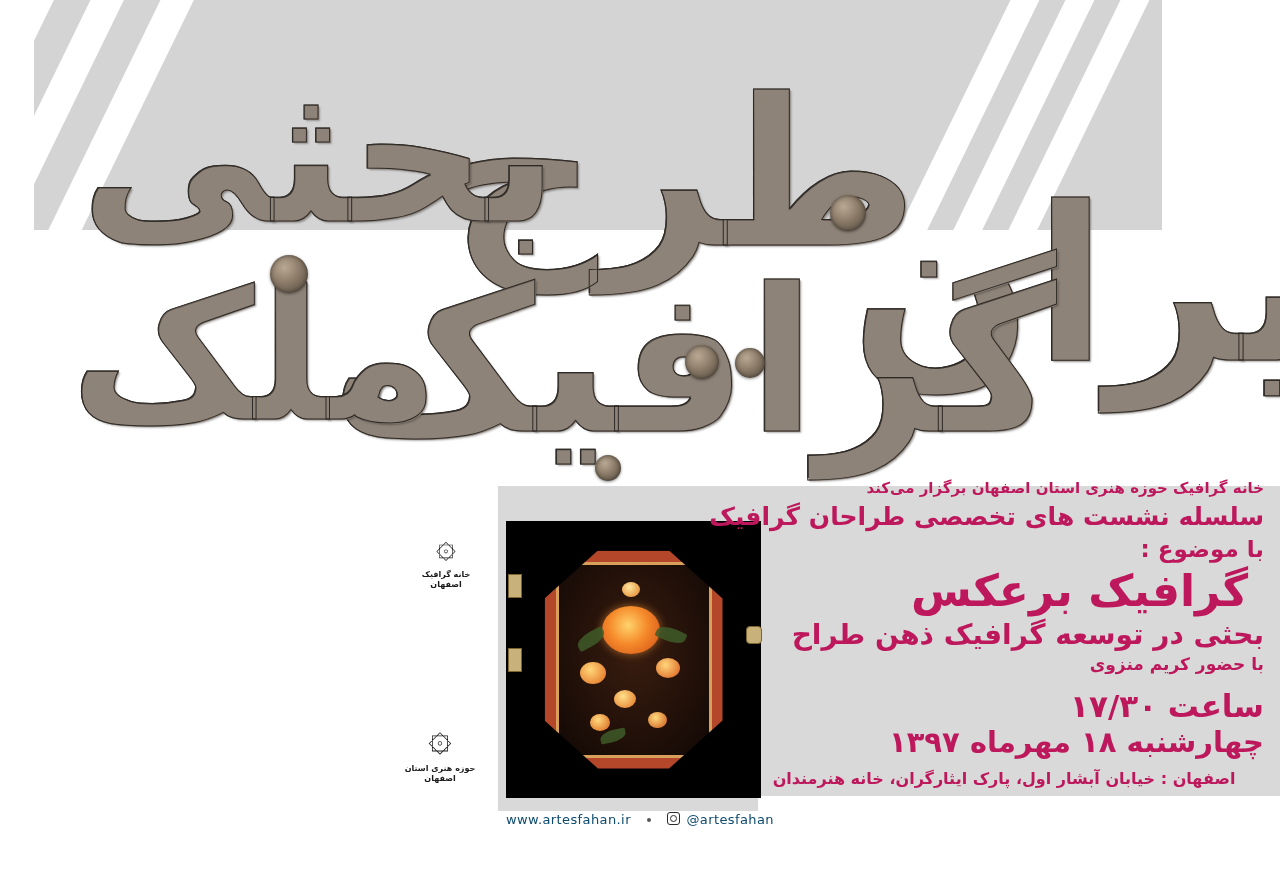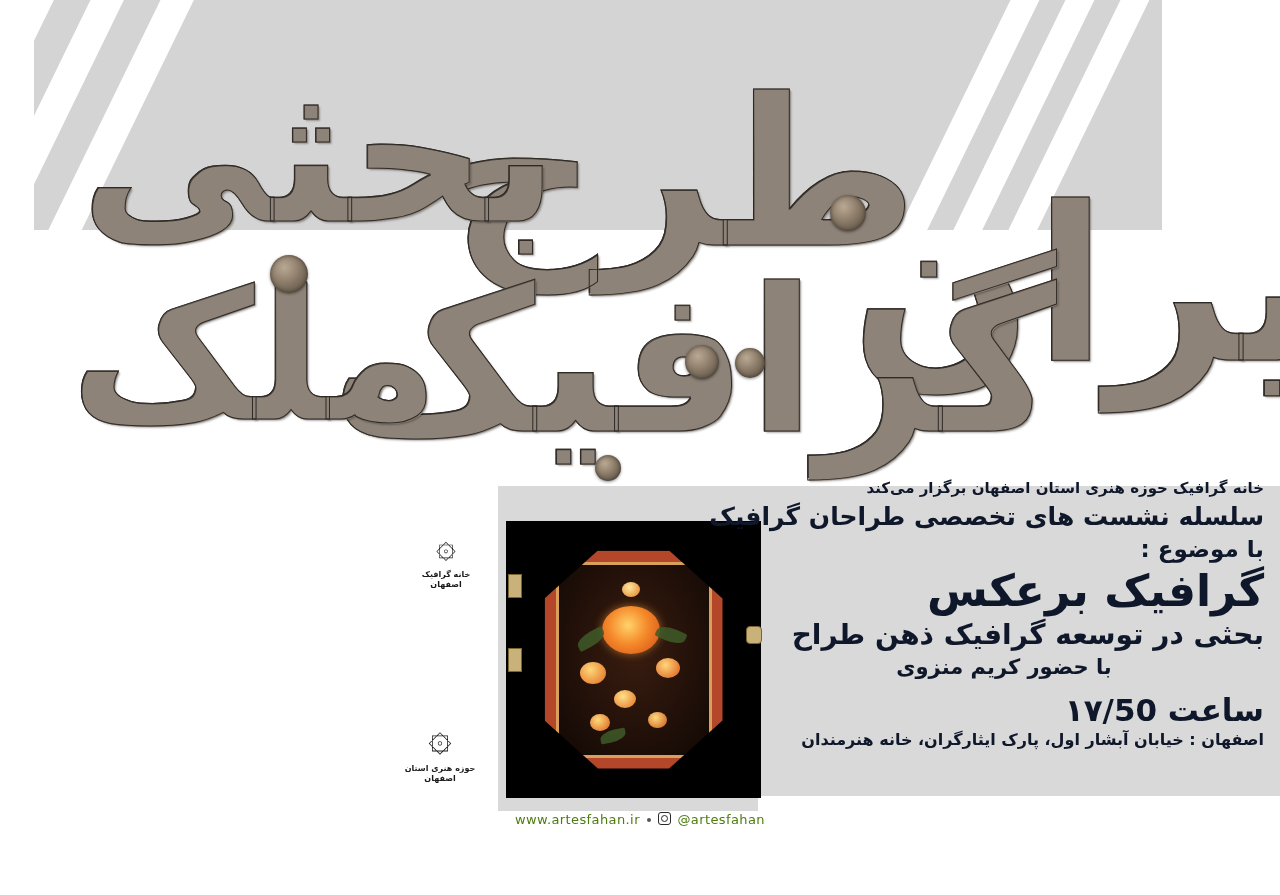--- a/index.html
+++ b/index.html
@@ -208,36 +208,36 @@
   .c-right { right: -2px; top: 104px; width: 14px; height: 16px; border-radius: 4px; }
 
   
   .text-block {
     position: absolute;
     right: 16px;
     top: 480px;
     width: 520px;
     text-align: right;
     direction: rtl;
-    color: #0f172a;
+    color: #be185d;
   }
   .line {
     display: block;
     line-height: 1.15;
     white-space: nowrap;
   }
   .l-organizer { font-size: 15px; font-weight: bold; margin-bottom: 6px; }
   .l-series    { font-size: 25px; font-weight: bold; margin-bottom: 4px; }
   .l-subject   { font-size: 23px; font-weight: bold; margin-bottom: 2px; }
-  .l-title     { font-size: 44px; font-weight: bold; letter-spacing: -1px; margin: 4px 0 2px; }
+  .l-title     { font-size: 44px; font-weight: bold; letter-spacing: -1px; margin: 4px 16px 2px; }
   .l-sub       { font-size: 28px; font-weight: bold; margin-bottom: 4px; }
-  .l-guest     { font-size: 21px; font-weight: bold; margin-bottom: 14px; text-align: center; }
+  .l-guest     { font-size: 17px; font-weight: bold; margin-bottom: 14px; }
   .l-time      { font-size: 31px; font-weight: bold; margin-bottom: 2px; }
   .l-date      { font-size: 29px; font-weight: bold; margin-bottom: 10px; }
-  .l-address   { font-size: 16px; font-weight: bold; }
+  .l-address   { font-size: 16px; font-weight: bold; text-align: center; }
 
   
   .logo {
     position: absolute;
     text-align: center;
     color: #1a1a1a;
   }
   .logo-top { left: 408px; top: 528px; width: 76px; }
   .logo-bottom { left: 390px; top: 716px; width: 100px; }
   .logo-mark {
@@ -256,24 +256,24 @@
 
   
   .footer {
     position: absolute;
     left: 505px;
     top: 812px;
     width: 270px;
     display: flex;
     align-items: center;
     justify-content: center;
-    gap: 7px;
+    gap: 16px;
     direction: ltr;
     font-size: 13px;
-    color: #4d7c0f;
+    color: #0c4a6e;
     letter-spacing: .4px;
   }
   .footer .dot {
     width: 4px; height: 4px; background: #555; border-radius: 50%;
   }
   .footer .ig-icon {
     display: inline-block;
     width: 11px; height: 11px;
     border: 1.6px solid #2a2a2a;
     border-radius: 3px;
@@ -349,21 +349,22 @@
     <div class="logo-caption">حوزه هنری استان اصفهان</div>
   </div>
 
   <div class="text-block">
     <span class="line l-organizer">خانه گرافیک حوزه هنری استان اصفهان برگزار می‌کند</span>
     <span class="line l-series">سلسله نشست های تخصصی طراحان گرافیک</span>
     <span class="line l-subject">با موضوع :</span>
     <span class="line l-title">گرافیک برعکس</span>
     <span class="line l-sub">بحثی در توسعه گرافیک ذهن طراح</span>
     <span class="line l-guest">با حضور کریم منزوی</span>
-    <span class="line l-time">ساعت ۱۷/50</span>
+    <span class="line l-time">ساعت ۱۷/۳۰</span>
+    <span class="line l-date">چهارشنبه ۱۸ مهرماه ۱۳۹۷</span>
     <span class="line l-address">اصفهان : خیابان آبشار اول، پارک ایثارگران، خانه هنرمندان</span>
   </div>
 
   <div class="footer">
     <span>www.artesfahan.ir</span>
     <span class="dot"></span>
     <span>
       <span class="ig-icon"></span>
       <span>@artesfahan</span>
     </span>

